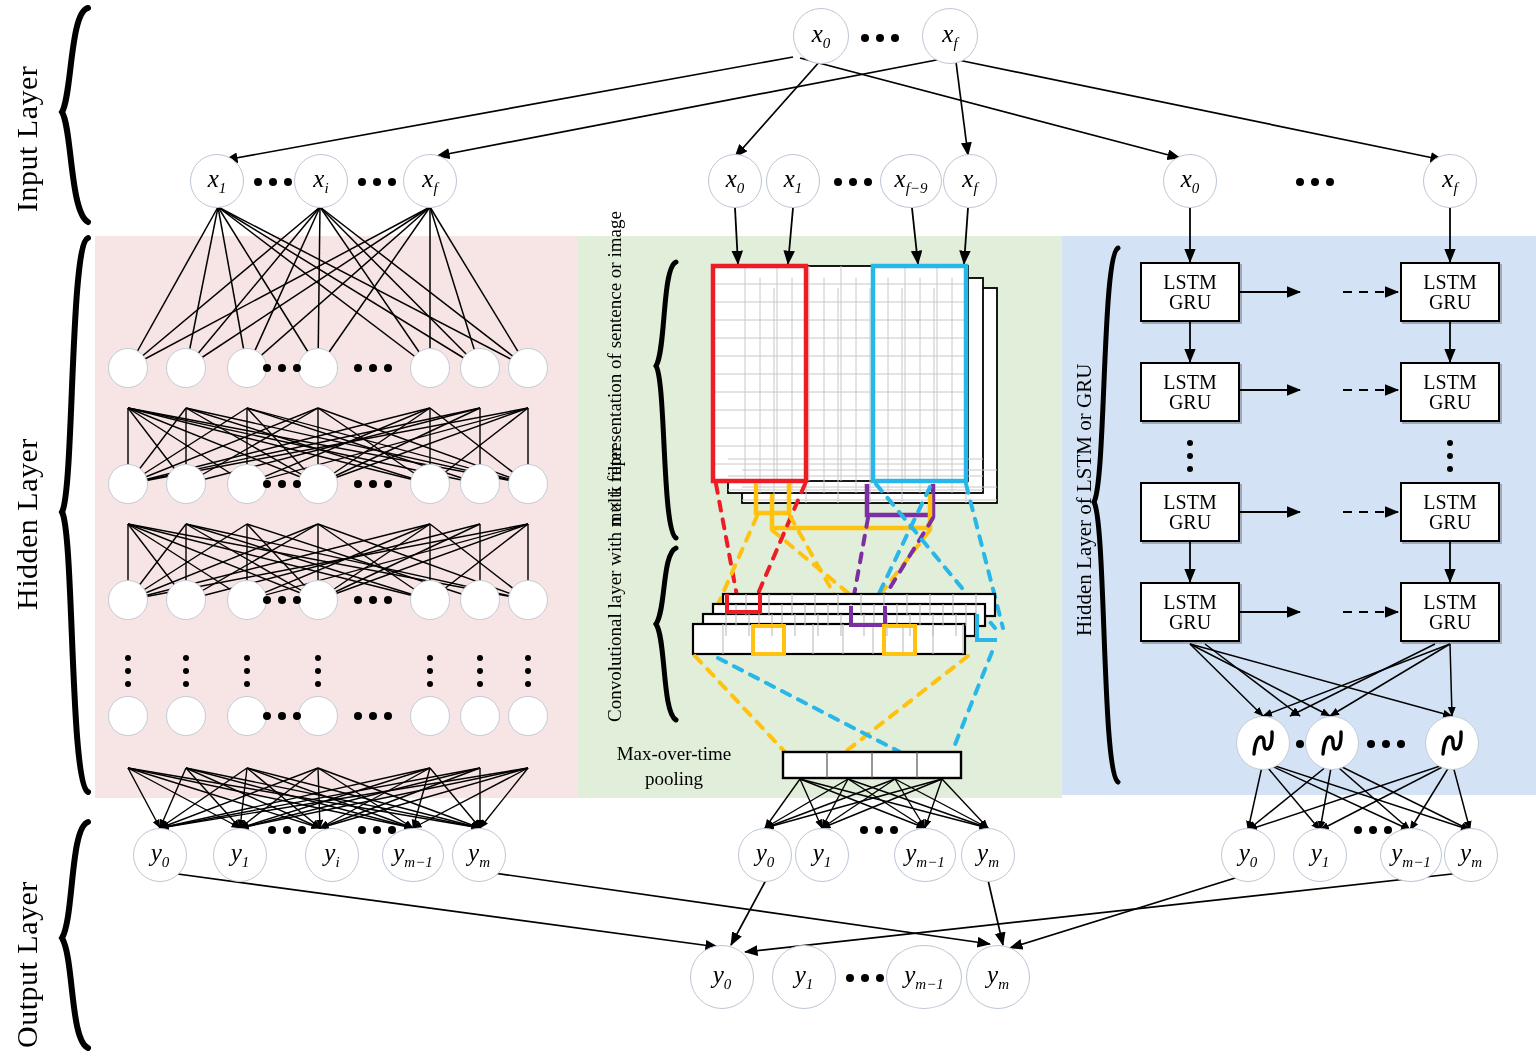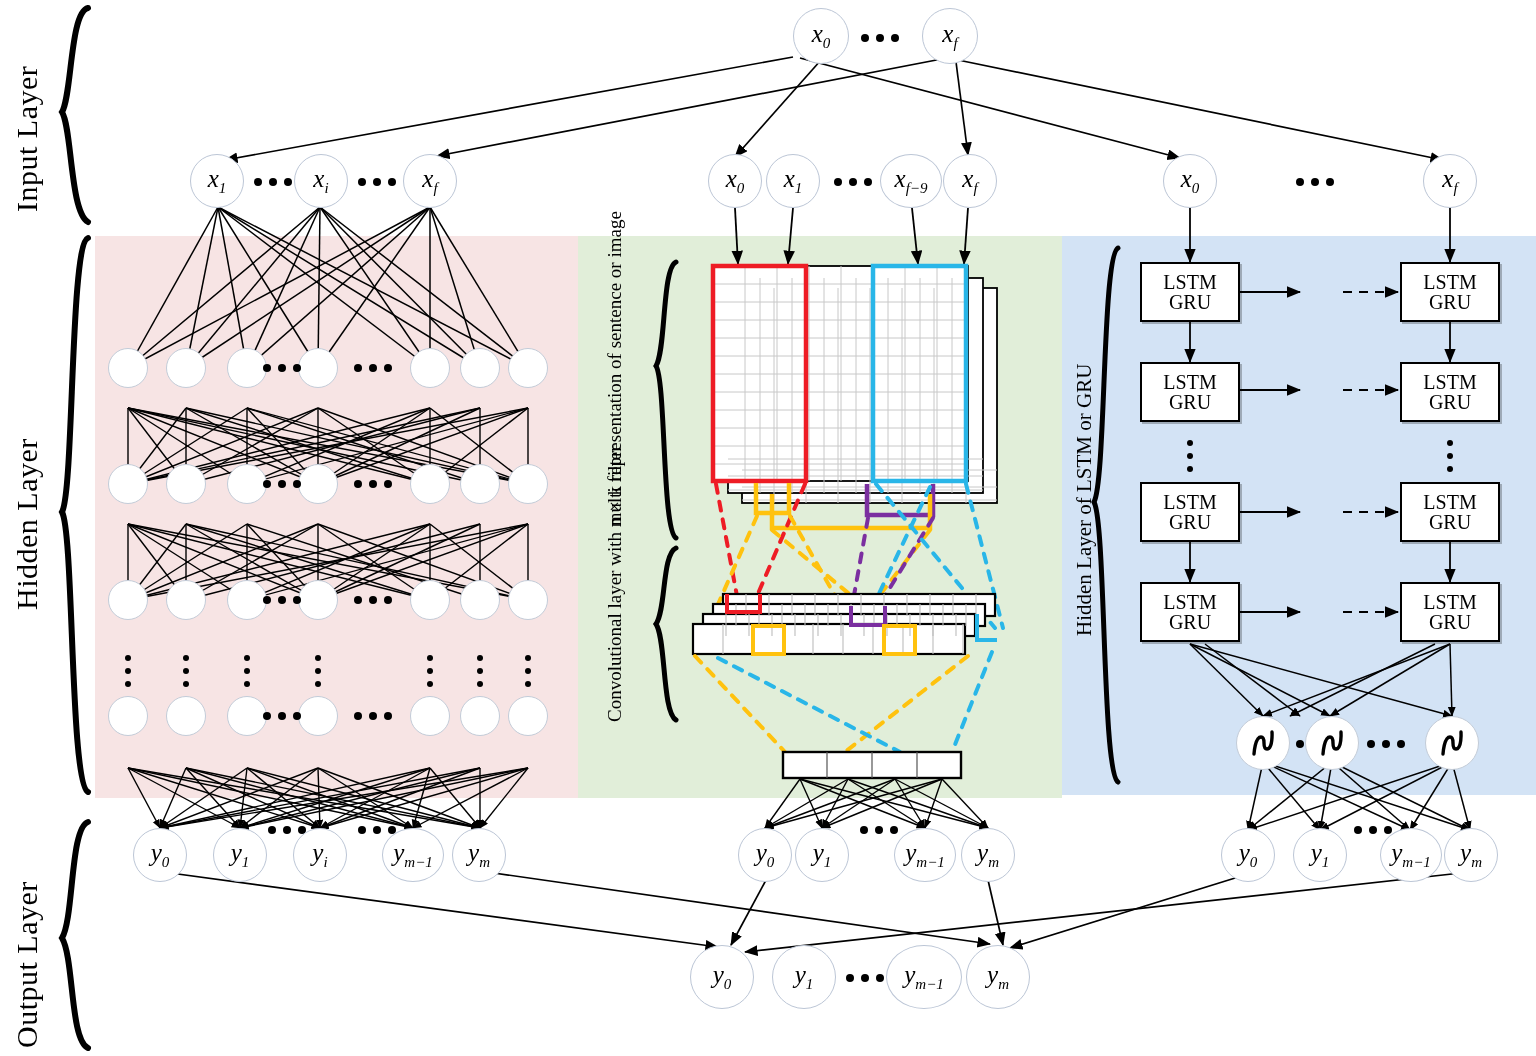--- a/index.html
+++ b/index.html
@@ -515,21 +515,21 @@
     <span><i>y</i><sub>0</sub></span>
     </div>
   <div class="node" style="left:213px;top:828px;width:54px;height:54px;">
     <span><i>y</i><sub>1</sub></span>
     </div>
   <div class="dots" style="left:268px;top:826px;">
       <i></i>
       <i></i>
       <i></i>
     </div>
-  <div class="node" style="left:293px;top:828px;width:54px;height:54px;text-align:right;">
+  <div class="node" style="left:305px;top:828px;width:54px;height:54px;text-align:right;">
     <span><i>y</i><sub>i</sub></span>
     </div>
   <div class="dots" style="left:358px;top:826px;">
       <i></i>
       <i></i>
       <i></i>
     </div>
   <div class="node" style="left:382px;top:828px;width:62px;height:54px;">
     <span><i>y</i><sub>m−1</sub></span>
     </div>
@@ -550,20 +550,21 @@
     </div>
   <div class="node" style="left:880px;top:154px;width:62px;height:54px;">
     <span><i>x</i><sub>f−9</sub></span>
     </div>
   <div class="node" style="left:943px;top:154px;width:54px;height:54px;">
     <span><i>x</i><sub>f</sub></span>
     </div>
 
   <div class="vlabel sec-label" style="left:604px;top:268px;height:258px;width:50px;">n×k representation of sentence or image</div>
   <div class="vlabel sec-label" style="left:604px;top:546px;height:176px;width:50px;">Convolutional layer with multi filter</div>
+  <div style="position:absolute;left:598px;top:742px;width:152px;font-size:19px;text-align:center;line-height:1.3;">Max-over-time pooling</div>
 
   <div class="node" style="left:738px;top:828px;width:54px;height:54px;">
     <span><i>y</i><sub>0</sub></span>
     </div>
   <div class="node" style="left:795px;top:828px;width:54px;height:54px;">
     <span><i>y</i><sub>1</sub></span>
     </div>
   <div class="dots" style="left:860px;top:826px;">
       <i></i>
       <i></i>

